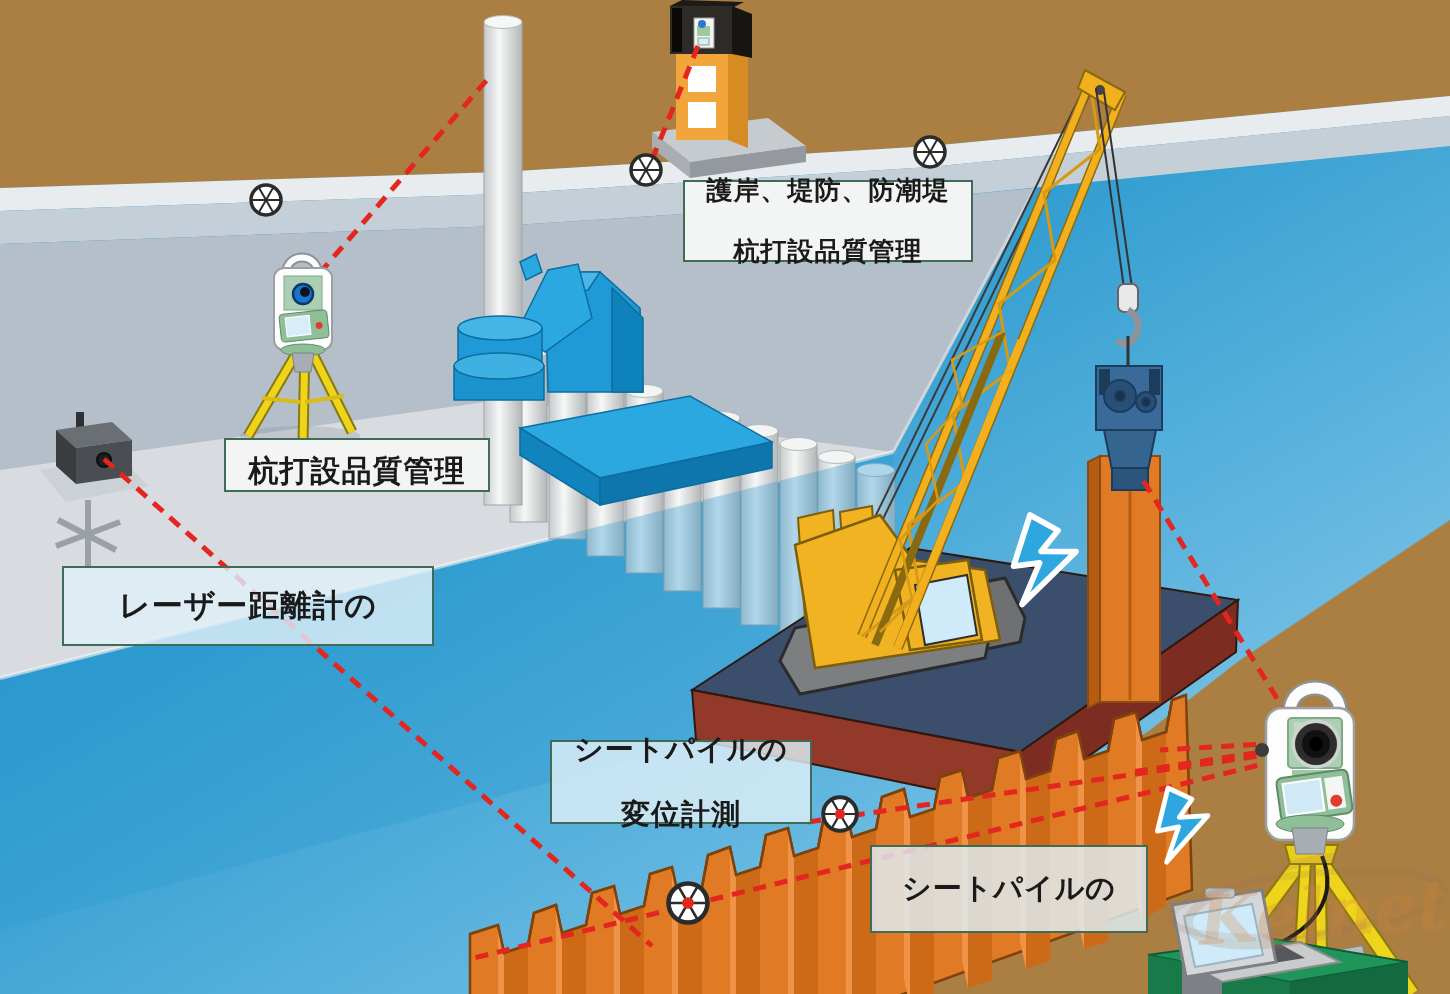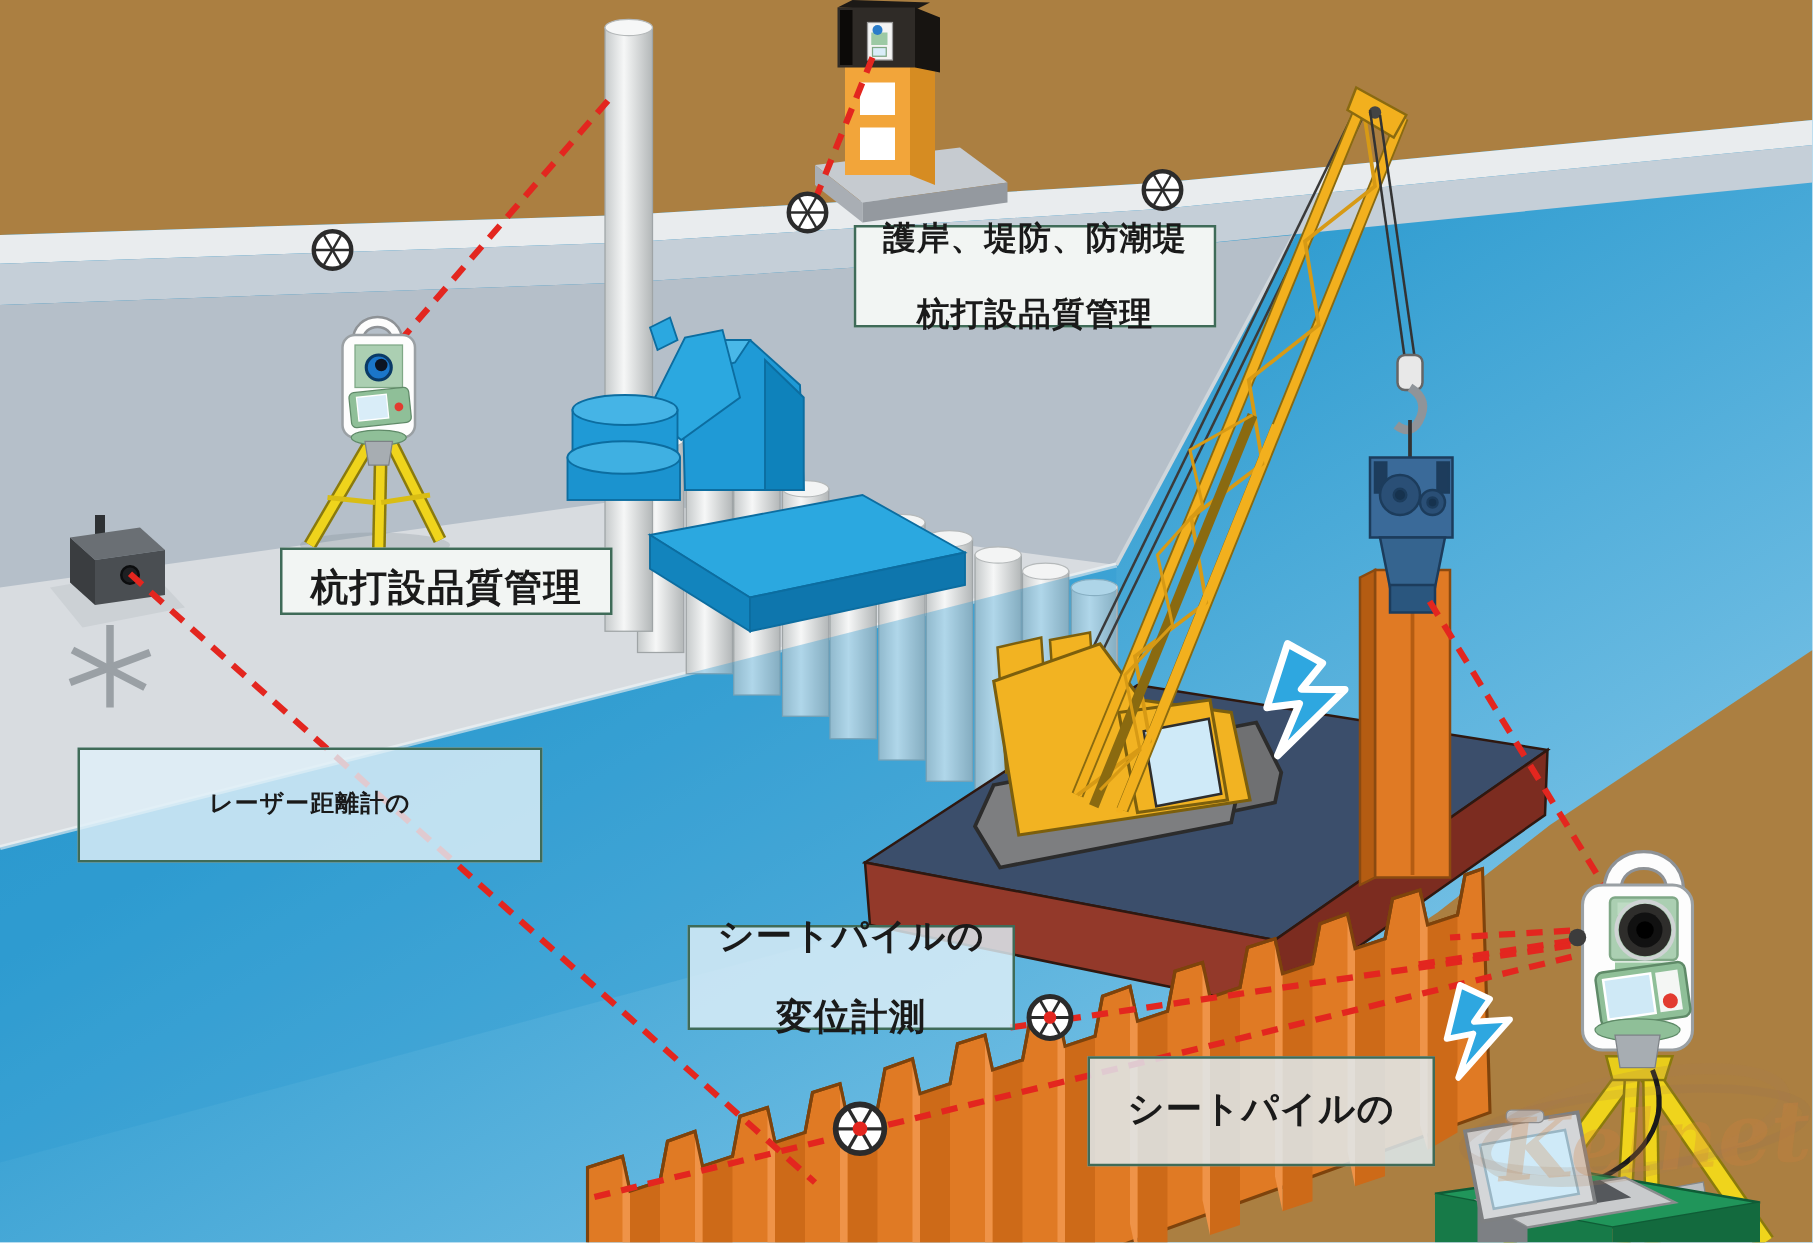--- a/index.html
+++ b/index.html
@@ -355,21 +355,21 @@
 
 <div class="callout" style="left:683px;top:180px;width:290px;height:82px;font-size:26px;">
   <span>護岸、堤防、防潮堤</span>
   <span>杭打設品質管理</span>
 </div>
 
 <div class="callout" style="left:224px;top:438px;width:266px;height:54px;font-size:30px;justify-content:flex-end;">
   <span>杭打設品質管理</span>
 </div>
 
-<div class="callout trans" style="left:62px;top:566px;width:372px;height:92px;font-size:19px;margin-top:32px;">
+<div class="callout trans" style="left:62px;top:566px;width:372px;height:80px;font-size:31px;">
   <span>レーザー距離計の</span>
 </div>
 
 <div class="callout trans" style="left:550px;top:740px;width:262px;height:84px;font-size:29px;">
   <span>シートパイルの</span>
   <span>変位計測</span>
 </div>
 
 <div class="callout trans" style="left:870px;top:845px;width:278px;height:88px;font-size:29px;">
   <span>シートパイルの</span>

